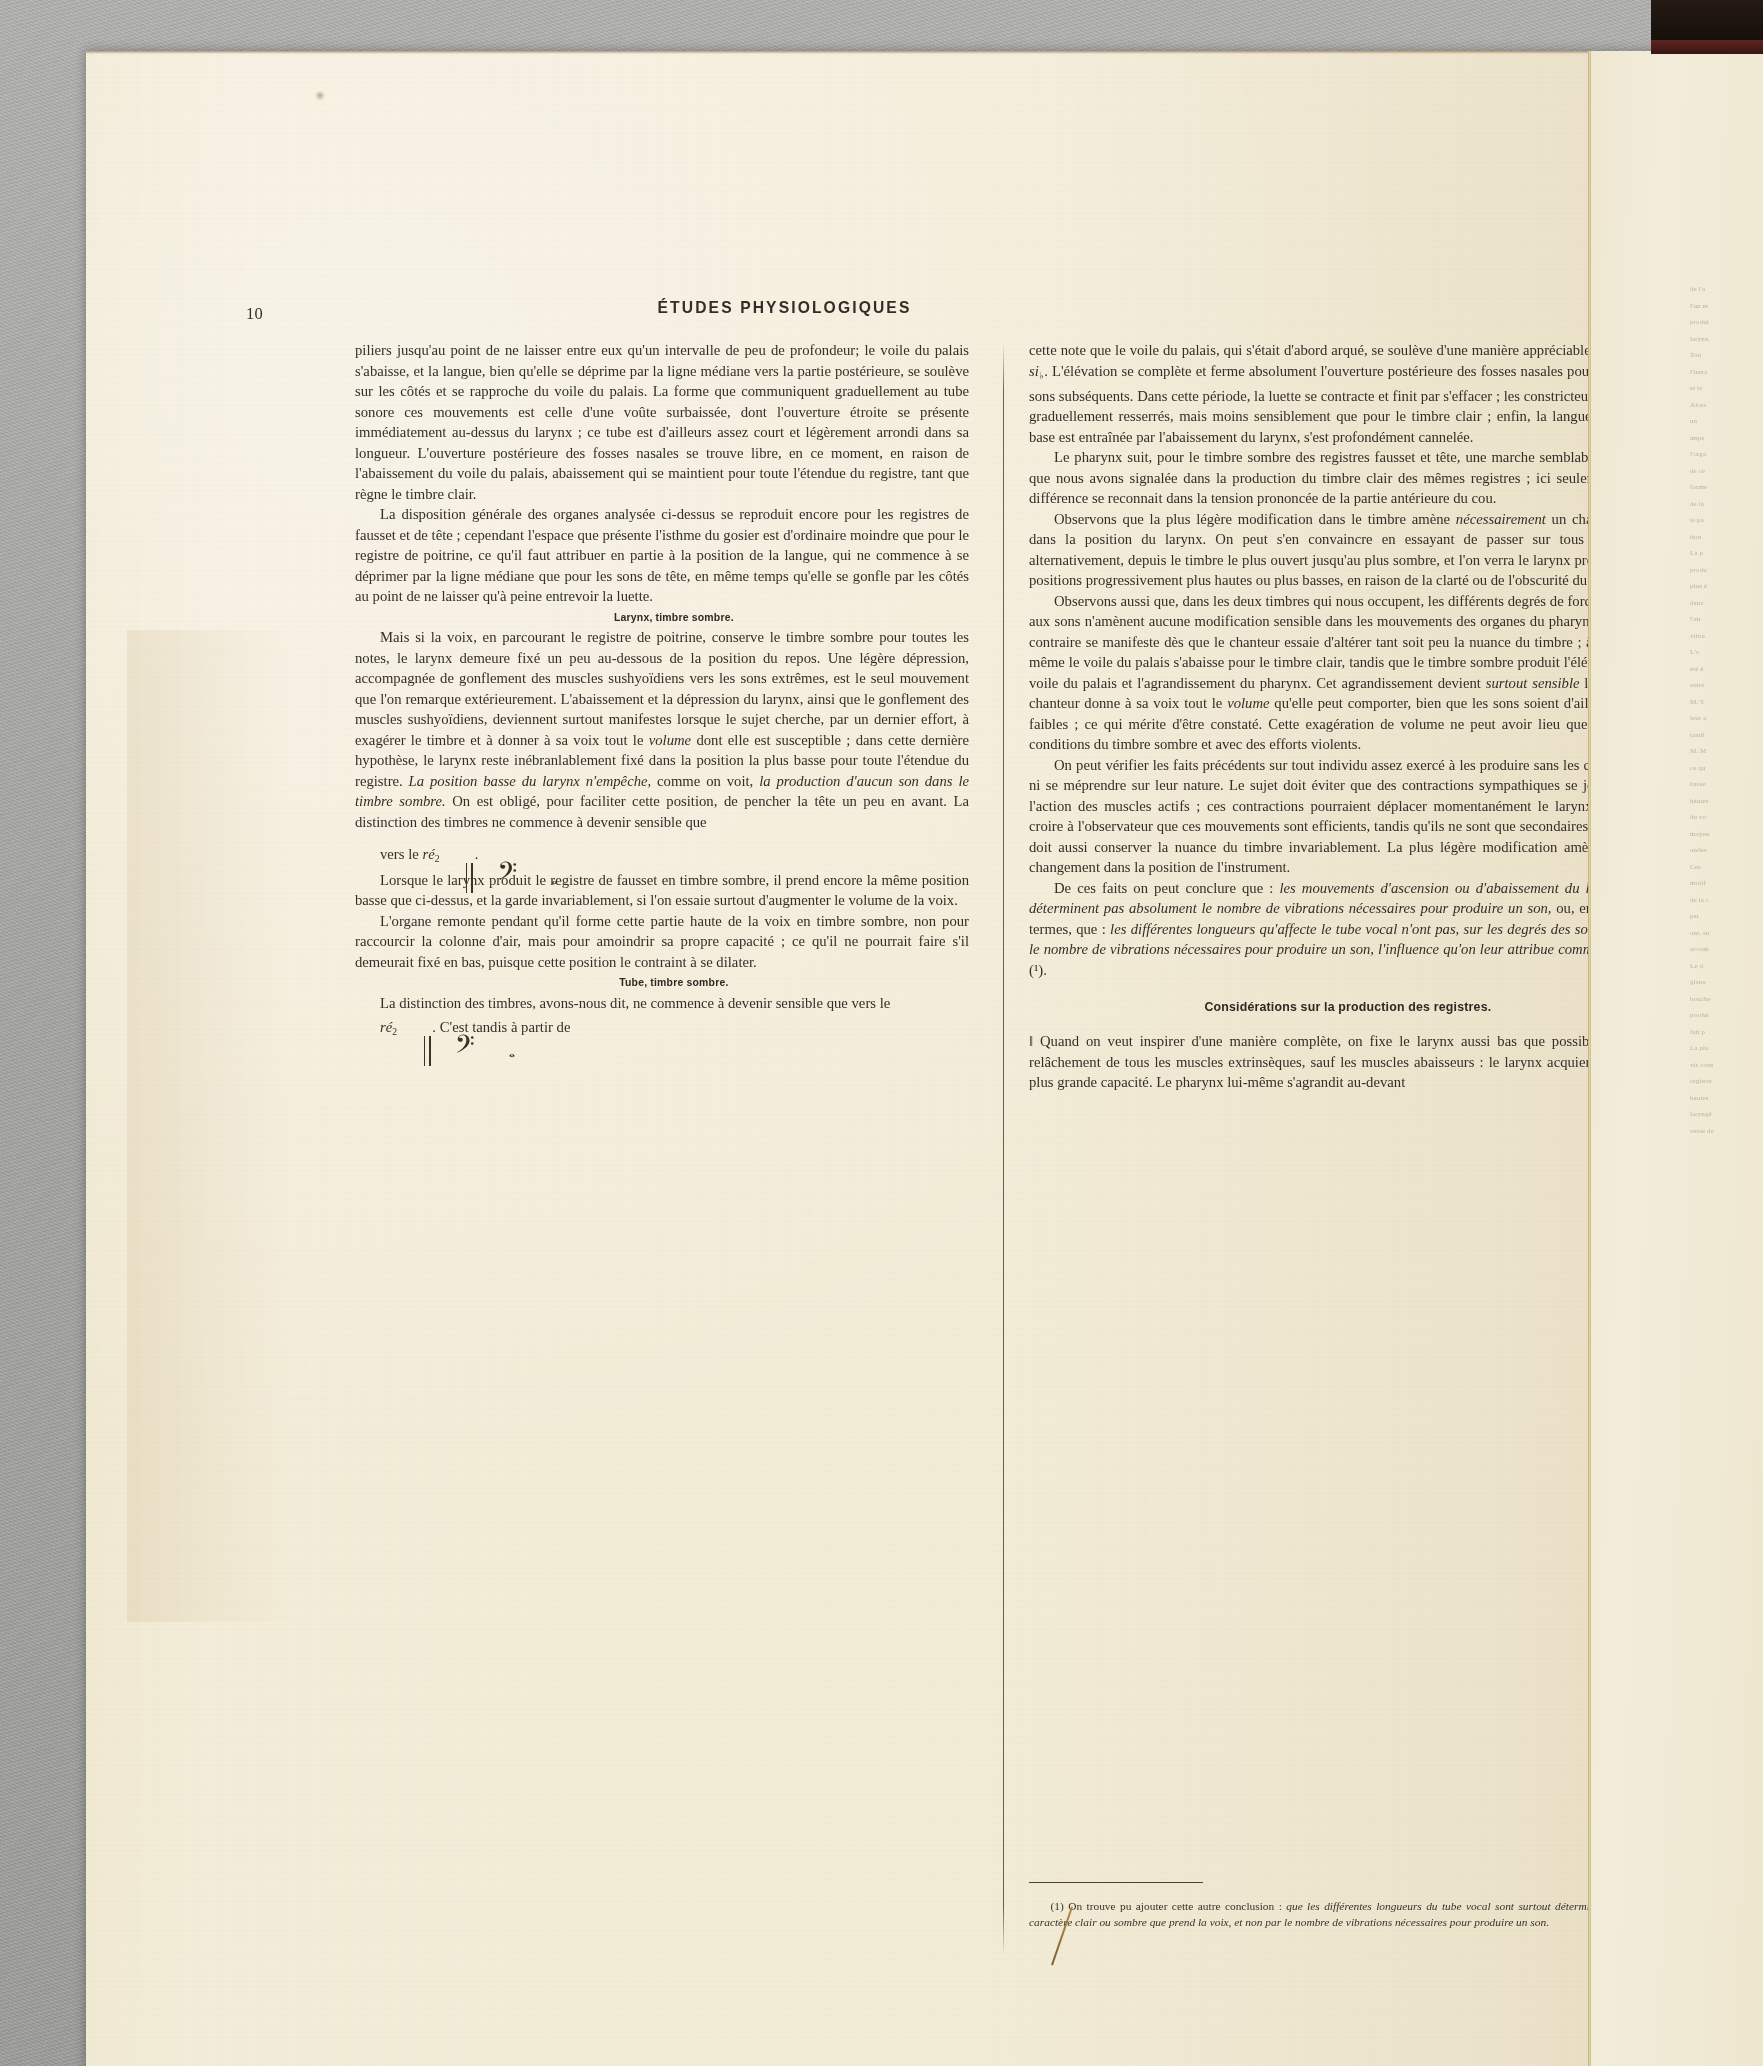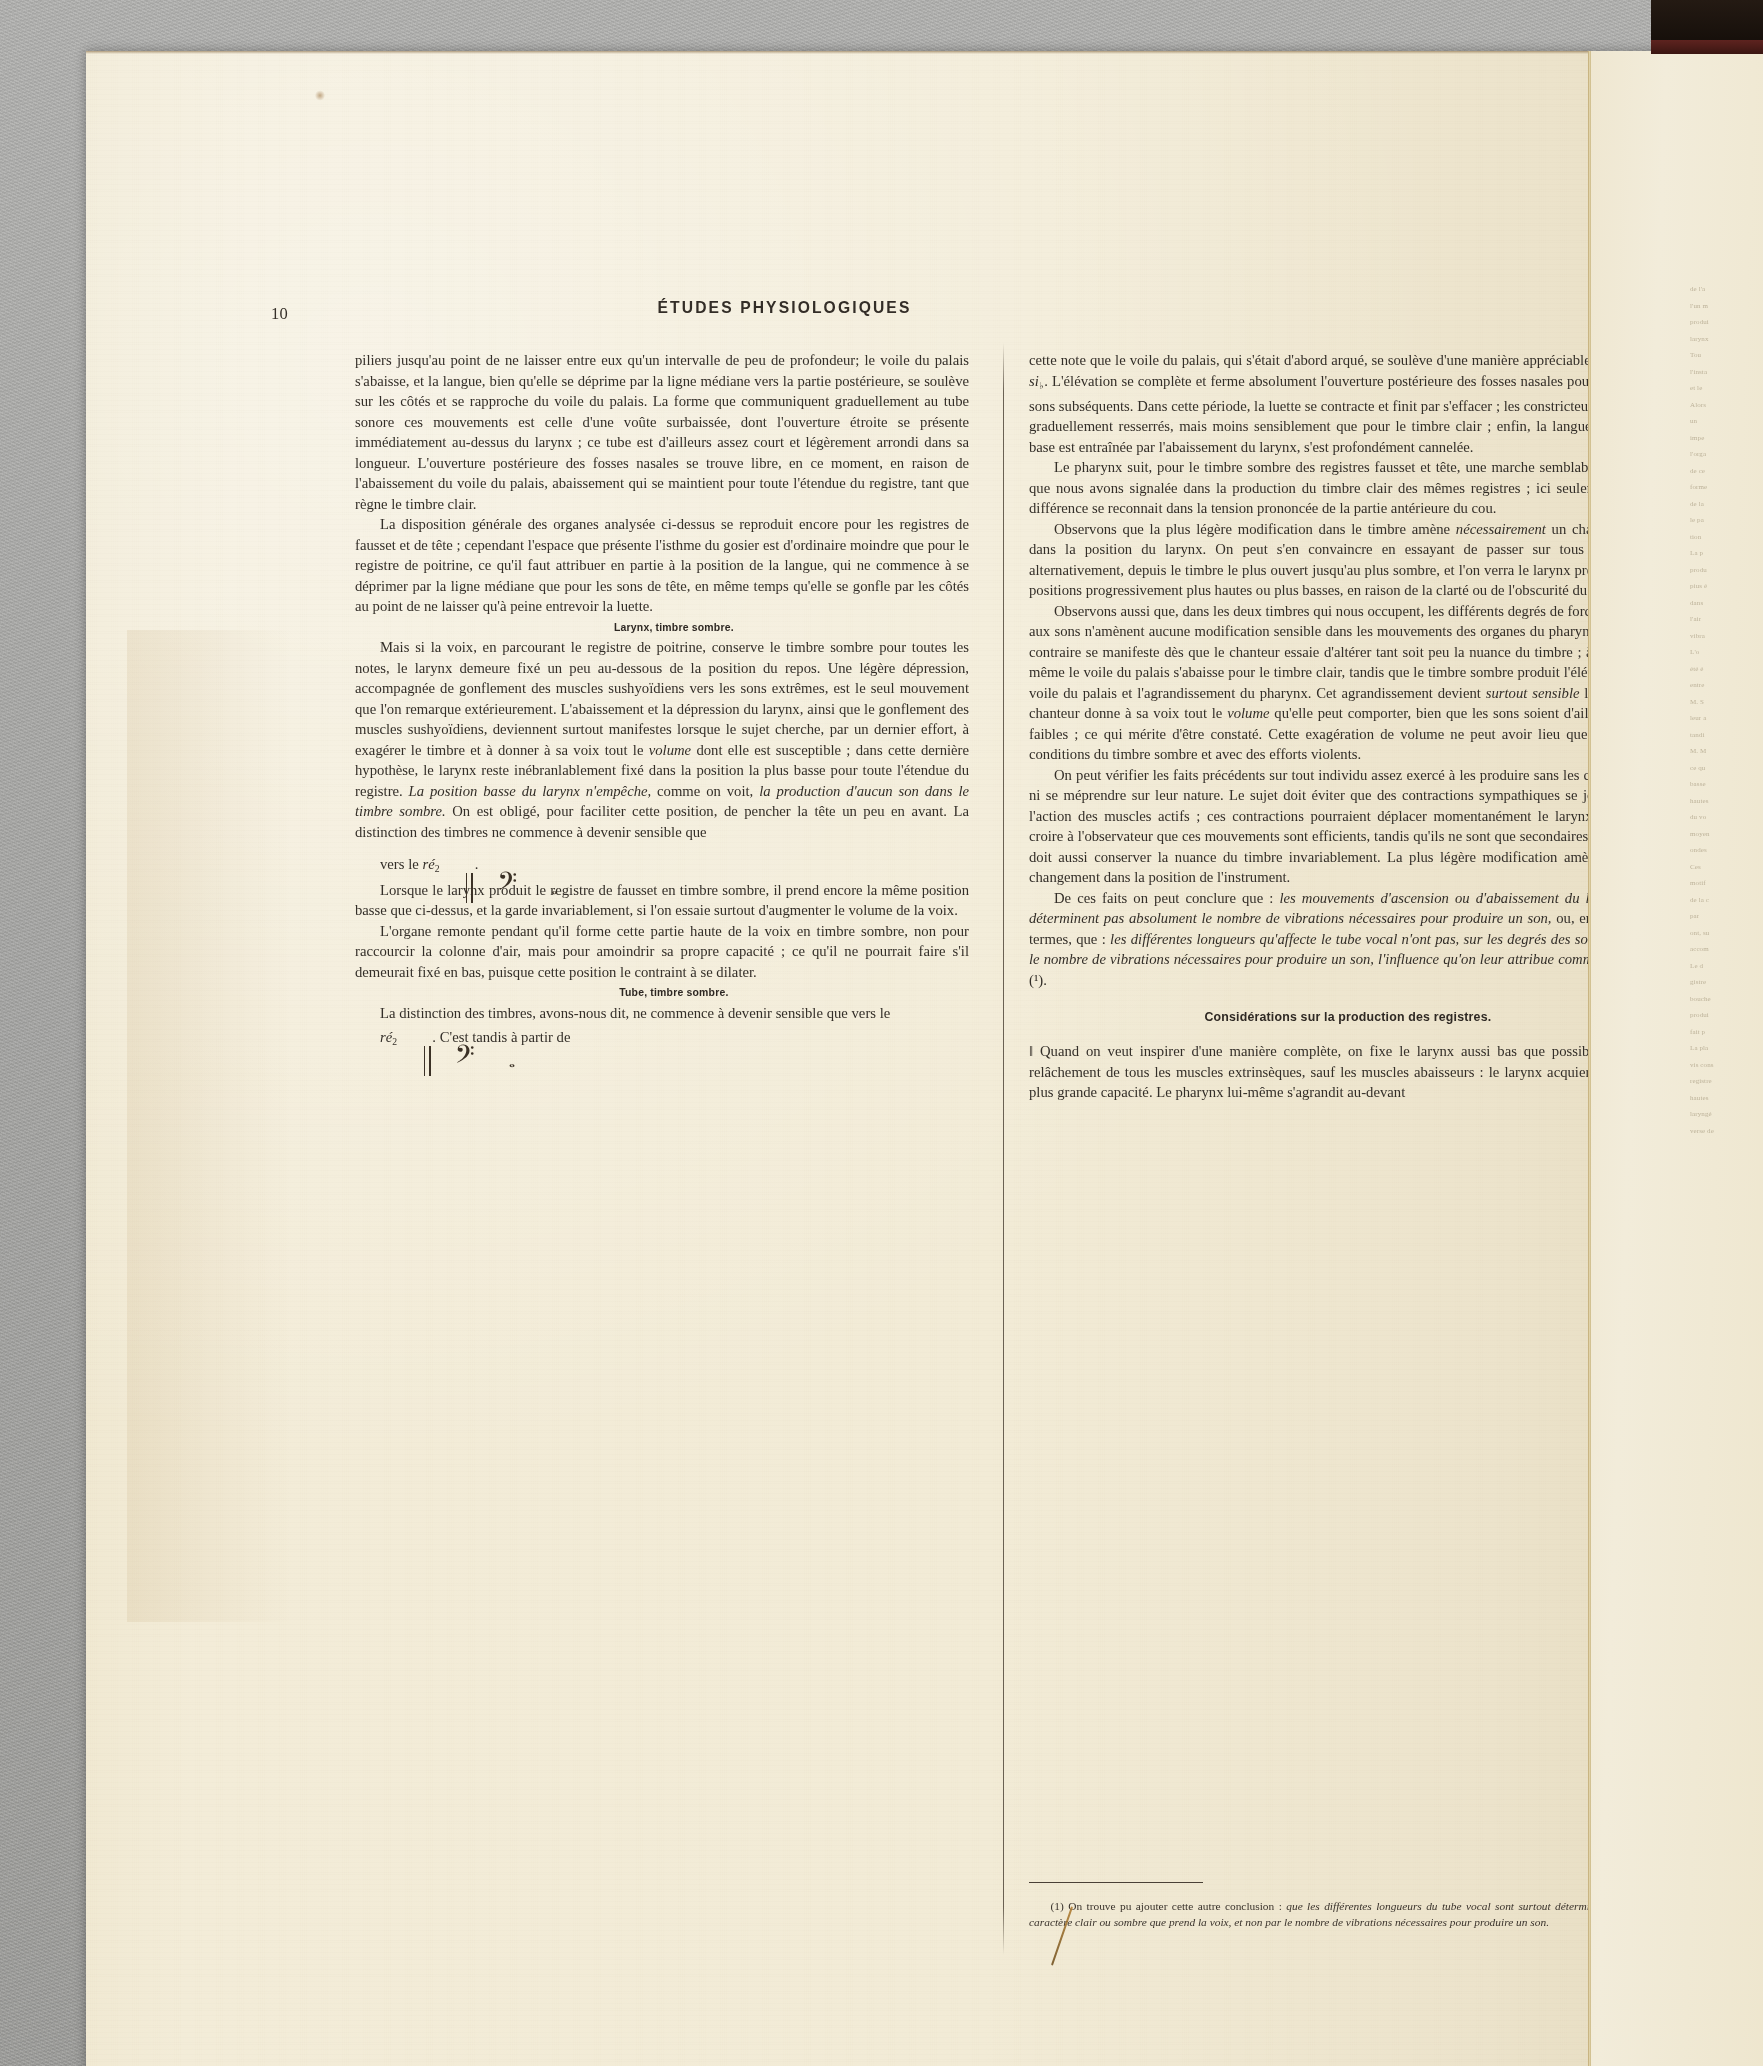--- a/index.html
+++ b/index.html
@@ -61,32 +61,32 @@
   
   .binding{position:absolute;right:0;}
   #bind-top{top:0;width:112px;height:53px;background:linear-gradient(180deg,#241a13,#120c08);}
   #bind-top-red{top:40px;right:0;width:112px;height:14px;
     background:linear-gradient(180deg,#5e231f,#3a1612);}
 
   
   #typeblock{position:absolute;left:0;top:0;width:100%;height:100%;}
 
   .folio{
-    position:absolute;left:185px;top:253px;font-size:16.5px;color:#36302a;
+    position:absolute;left:160px;top:253px;font-size:16.5px;color:#36302a;
     font-family:"Liberation Serif",serif;letter-spacing:0.2px;
   }
   .runhead{
     position:absolute;left:0;top:247px;width:1397px;text-align:center;
     font-size:17px;font-weight:bold;letter-spacing:2.3px;color:#332d27;
     font-family:"Liberation Sans",sans-serif;
     transform:scaleX(.92);transform-origin:50% 50%;
   }
 
   .col{
-    position:absolute;top:299px;width:614px;
+    position:absolute;top:289px;width:614px;
     font-size:14.7px;line-height:20.5px;color:#332e28;
     text-align:justify;text-justify:inter-word;
     font-family:"Liberation Serif",serif;
     -webkit-hyphens:none;hyphens:none;
   }
   #col-left{left:269px;}
   #col-right{left:943px;}
 
   .col p{margin:0;text-indent:25px;}
   .col p.noind{text-indent:0;}

